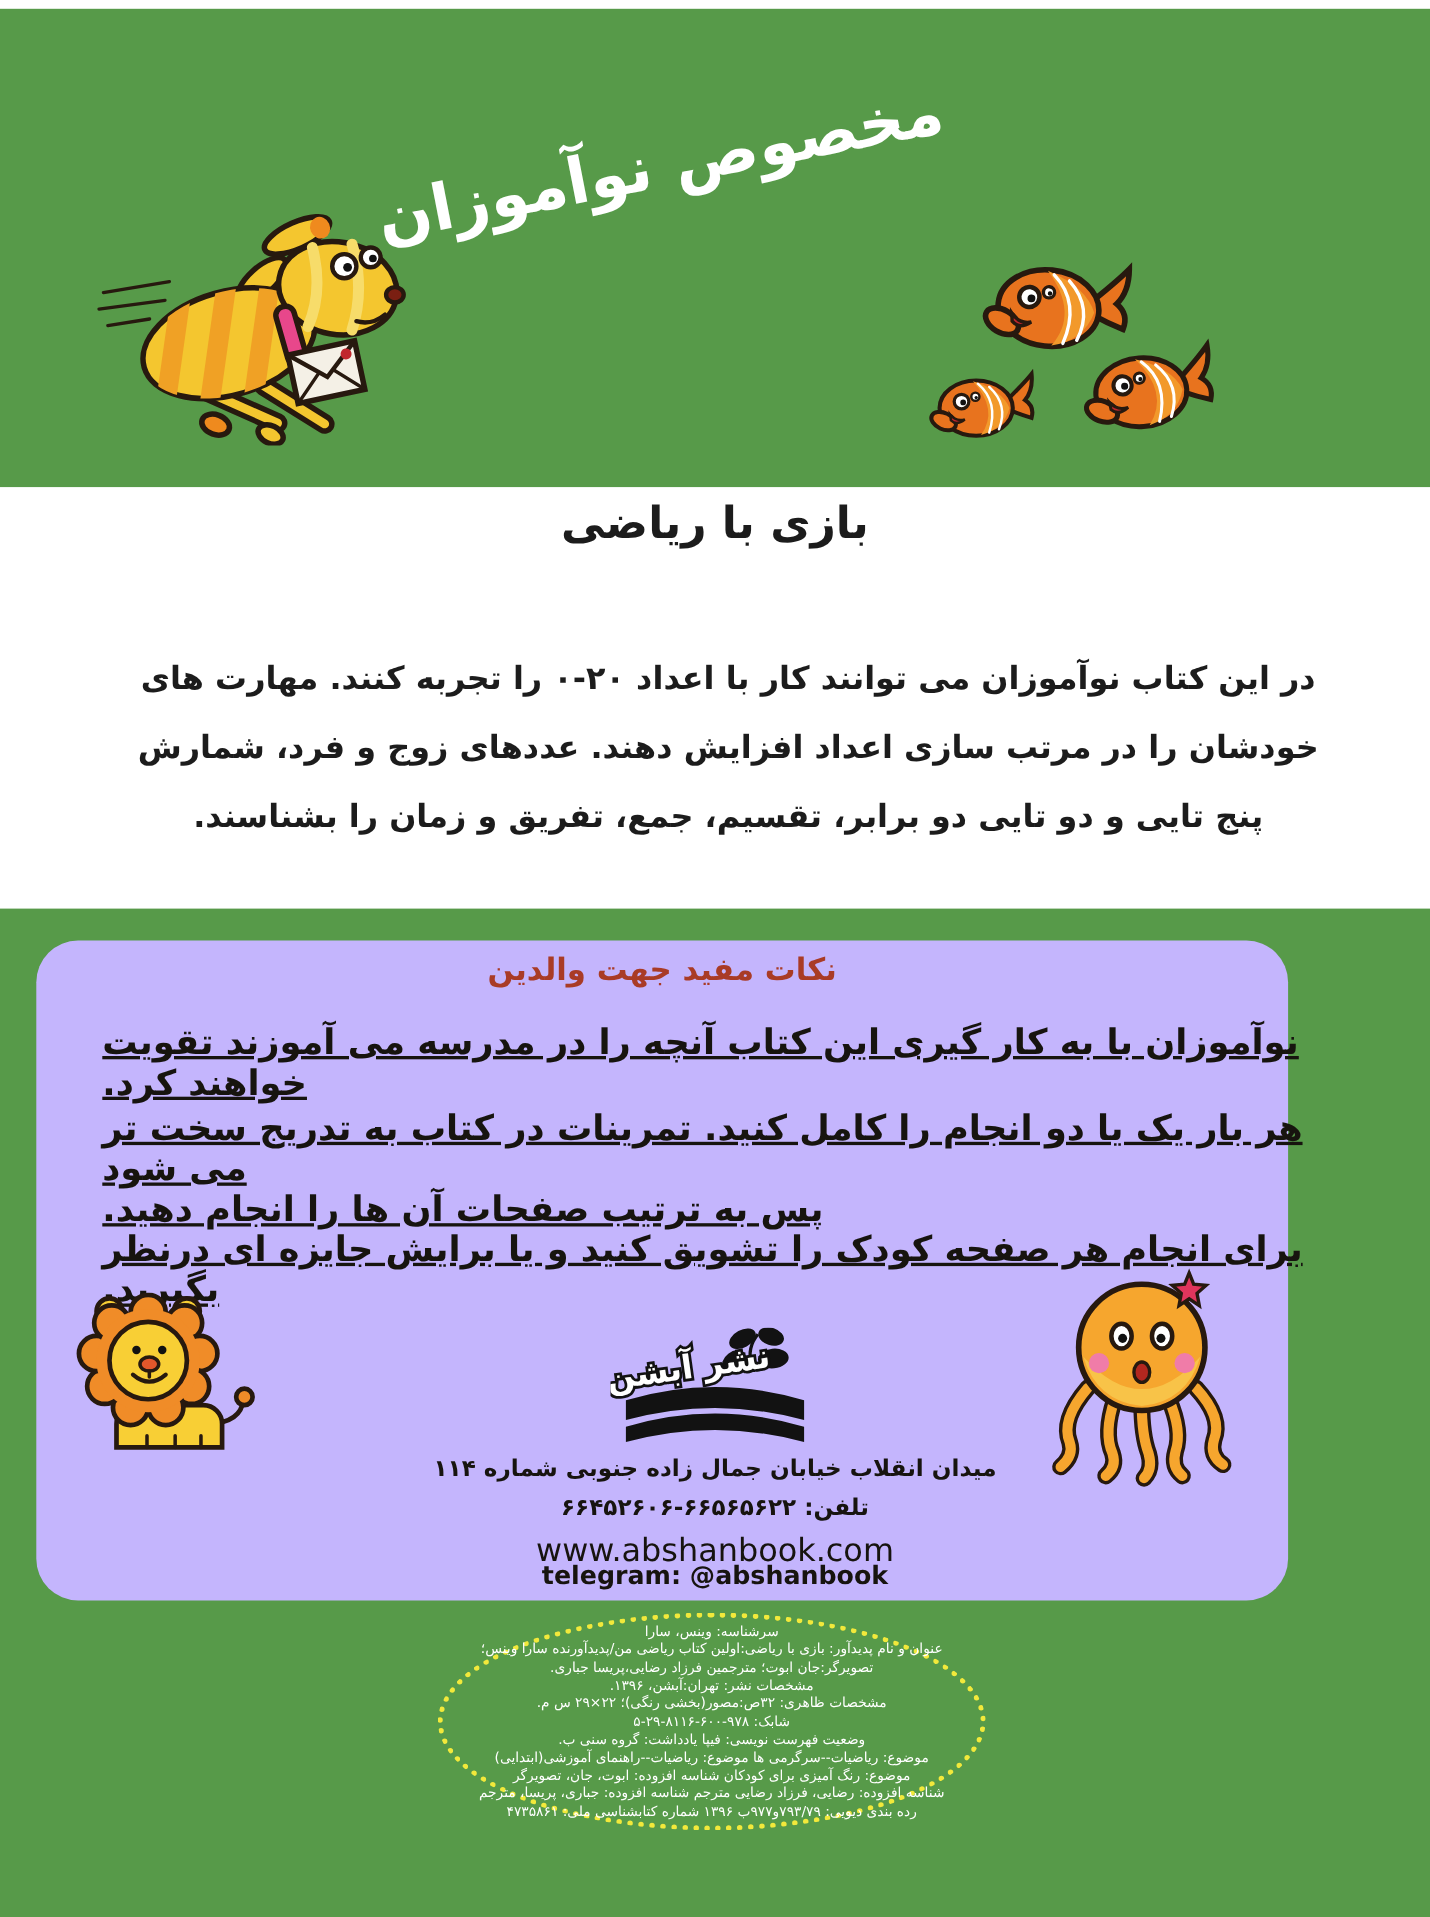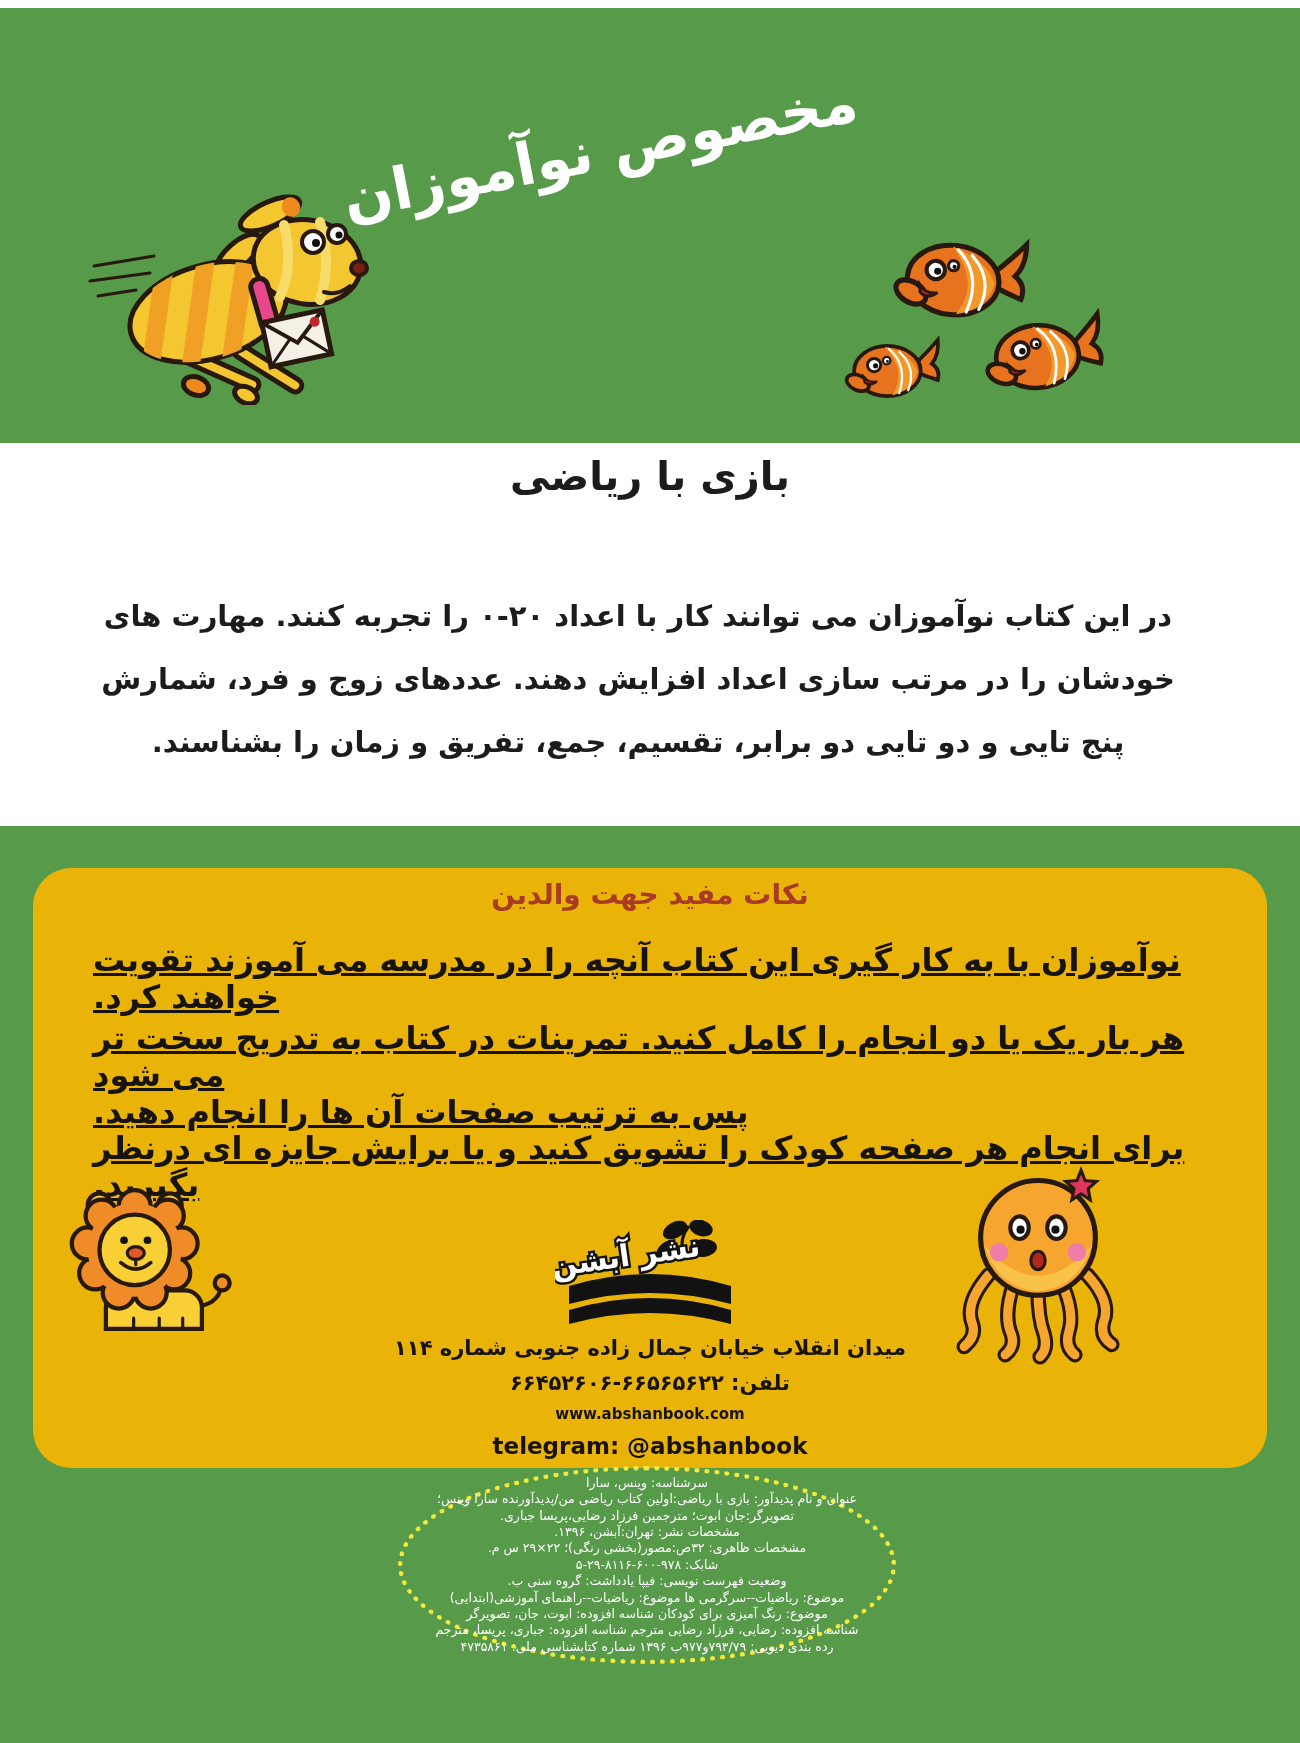--- a/index.html
+++ b/index.html
@@ -9,38 +9,38 @@
   .header-band{position:absolute;left:0;top:8px;width:1300px;height:435px;background:#579a49;}
   .arc-title{position:absolute;left:290px;top:108px;width:620px;text-align:center;
              transform:rotate(-11deg);color:#ffffff;font-weight:bold;font-size:58px;
              letter-spacing:2px;direction:rtl;white-space:nowrap;}
   .dog-svg{position:absolute;left:88px;top:172px;width:285px;height:225px;}
   .fish-svg{position:absolute;left:838px;top:210px;width:290px;height:195px;}
   
   .intro-band{position:absolute;left:0;top:443px;width:1300px;height:383px;background:#ffffff;}
   .intro-title{margin:0;position:absolute;left:0;top:10px;width:1300px;text-align:center;
                font-size:40px;font-weight:bold;color:#1c1c1c;direction:rtl;}
-  .intro-text{position:absolute;left:98px;top:142px;width:1080px;text-align:center;
+  .intro-text{position:absolute;left:122px;top:142px;width:1080px;text-align:center;
               direction:rtl;font-size:29px;font-weight:bold;color:#1c1c1c;line-height:63px;}
   
   .bottom-section{position:absolute;left:0;top:826px;width:1300px;height:917px;background:#579a49;}
-  .tips-card{position:absolute;left:33px;top:42px;width:1234px;height:600px;background:#eab308;
+  .tips-card{position:absolute;left:33px;top:29px;width:1138px;height:600px;background:#c4b5fd;
              border-radius:38px;}
   .tips-title{margin:0;position:absolute;left:0;top:10px;width:100%;text-align:center;
               font-size:28px;font-weight:bold;color:#a93b26;direction:rtl;}
   .tip{position:absolute;left:60px;width:1114px;text-align:left;direction:rtl;
        font-size:32px;font-weight:bold;color:#17140f;line-height:37px;text-decoration:underline;}
   .tip1{top:74px;} .tip2{top:152px;} .tip3{top:262px;}
   .logo-svg{position:absolute;left:522px;top:352px;width:190px;height:118px;}
   .pub-line{position:absolute;left:160px;width:914px;text-align:center;direction:rtl;
             color:#17140f;}
   .address{top:468px;font-size:21px;font-weight:bold;}
   .phone{top:503px;font-size:21px;font-weight:bold;}
   .phone .num{direction:ltr;unicode-bidi:isolate;}
-  .website{top:537px;font-size:15px;font-weight:bold;direction:ltr;}
+  .website{top:537px;font-size:29px;font-weight:normal;direction:ltr;}
   .telegram{top:565px;font-size:23px;font-weight:bold;direction:ltr;}
   .lion-svg{position:absolute;left:22px;top:320px;width:185px;height:160px;}
   .octo-svg{position:absolute;left:900px;top:292px;width:210px;height:205px;}
   
   .star{position:absolute;color:#ffffff;line-height:1;user-select:none;}
   
   .cip-oval{position:absolute;left:398px;top:640px;width:498px;height:198px;
             border:5px dotted #f2e93b;border-radius:50%;box-sizing:border-box;
             display:flex;flex-direction:column;justify-content:center;align-items:center;}
   .cip-line{direction:rtl;text-align:center;color:#ffffff;font-size:12.5px;

